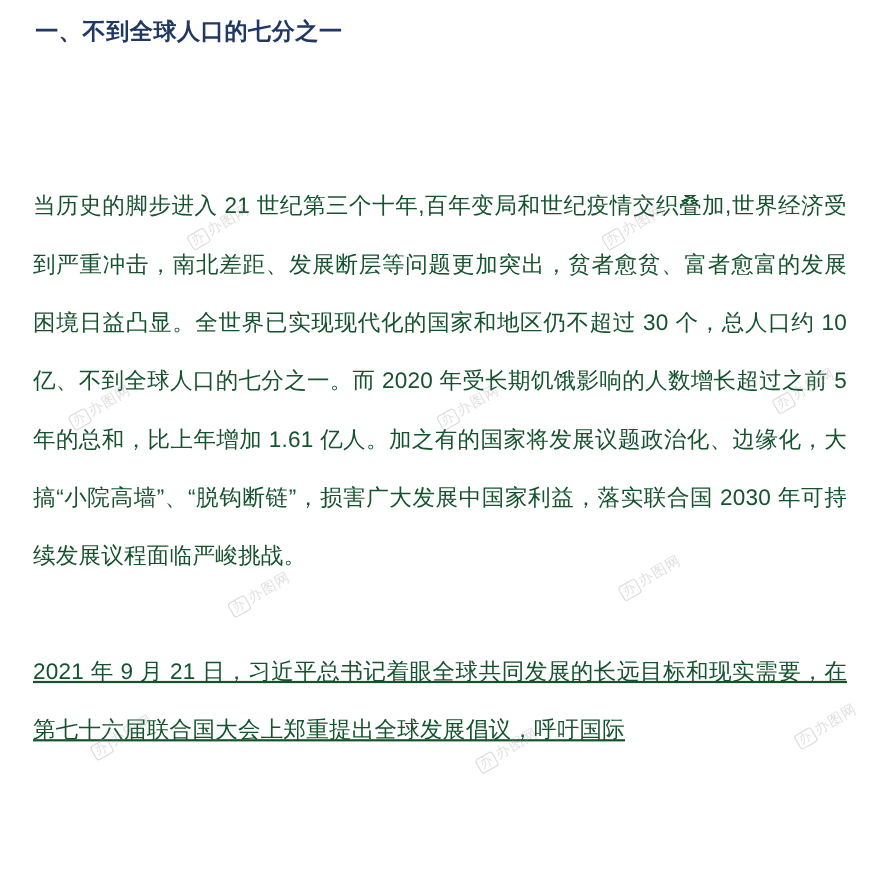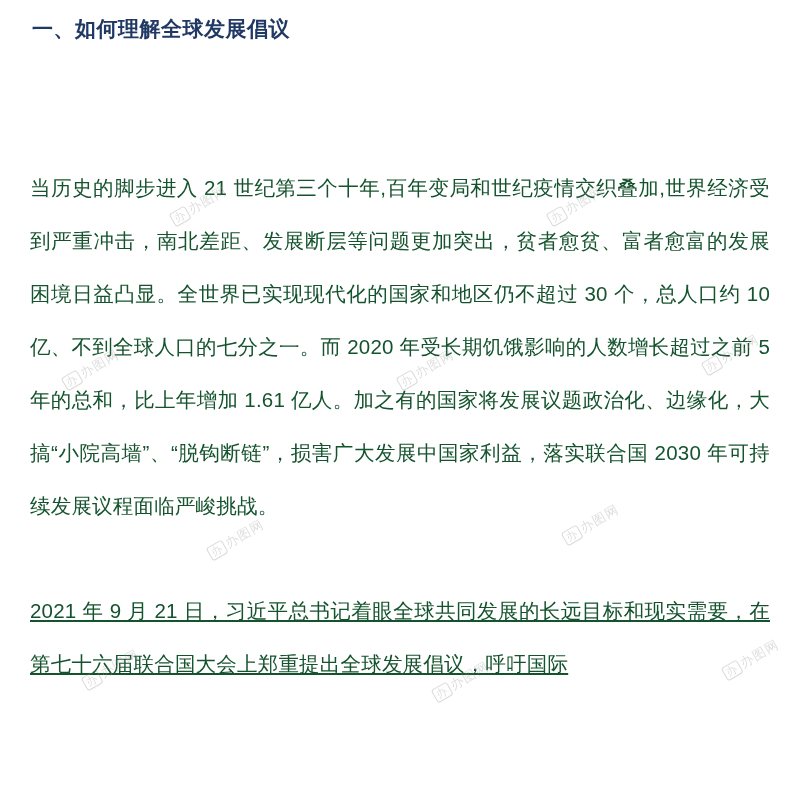--- a/index.html
+++ b/index.html
@@ -64,21 +64,21 @@
     margin-right: 2px;
     font-size: 11px;
     line-height: 13px;
   }
 </style>
 </head>
 <body>
 
 <div class="page">
 
-  <h1 class="doc-heading">一、如何理解全球发展倡议</h1>
+  <h1 class="doc-heading">一、不到全球人口的七分之一</h1>
 
   <div class="spacer-1"></div>
 
   <p class="para">当历史的脚步进入 21 世纪第三个十年,百年变局和世纪疫情交织叠加,世界经济受到严重冲击，南北差距、发展断层等问题更加突出，贫者愈贫、富者愈富的发展困境日益凸显。全世界已实现现代化的国家和地区仍不超过 30 个，总人口约 10 亿、不到全球人口的七分之一。而 2020 年受长期饥饿影响的人数增长超过之前 5 年的总和，比上年增加 1.61 亿人。加之有的国家将发展议题政治化、边缘化，大搞“小院高墙”、“脱钩断链”，损害广大发展中国家利益，落实联合国 2030 年可持续发展议程面临严峻挑战。</p>
 
   <p class="para">2021 年 9 月 21 日，习近平总书记着眼全球共同发展的长远目标和现实需要，在第七十六届联合国大会上郑重提出全球发展倡议，呼吁国际</p>
 
   <div id="watermark-layer">
       <div class="wm" style="left: 168px; top: 196px;"><span class="mark">办</span><span>办图网</span></div>
       <div class="wm" style="left: 545px; top: 196px;"><span class="mark">办</span><span>办图网</span></div>

